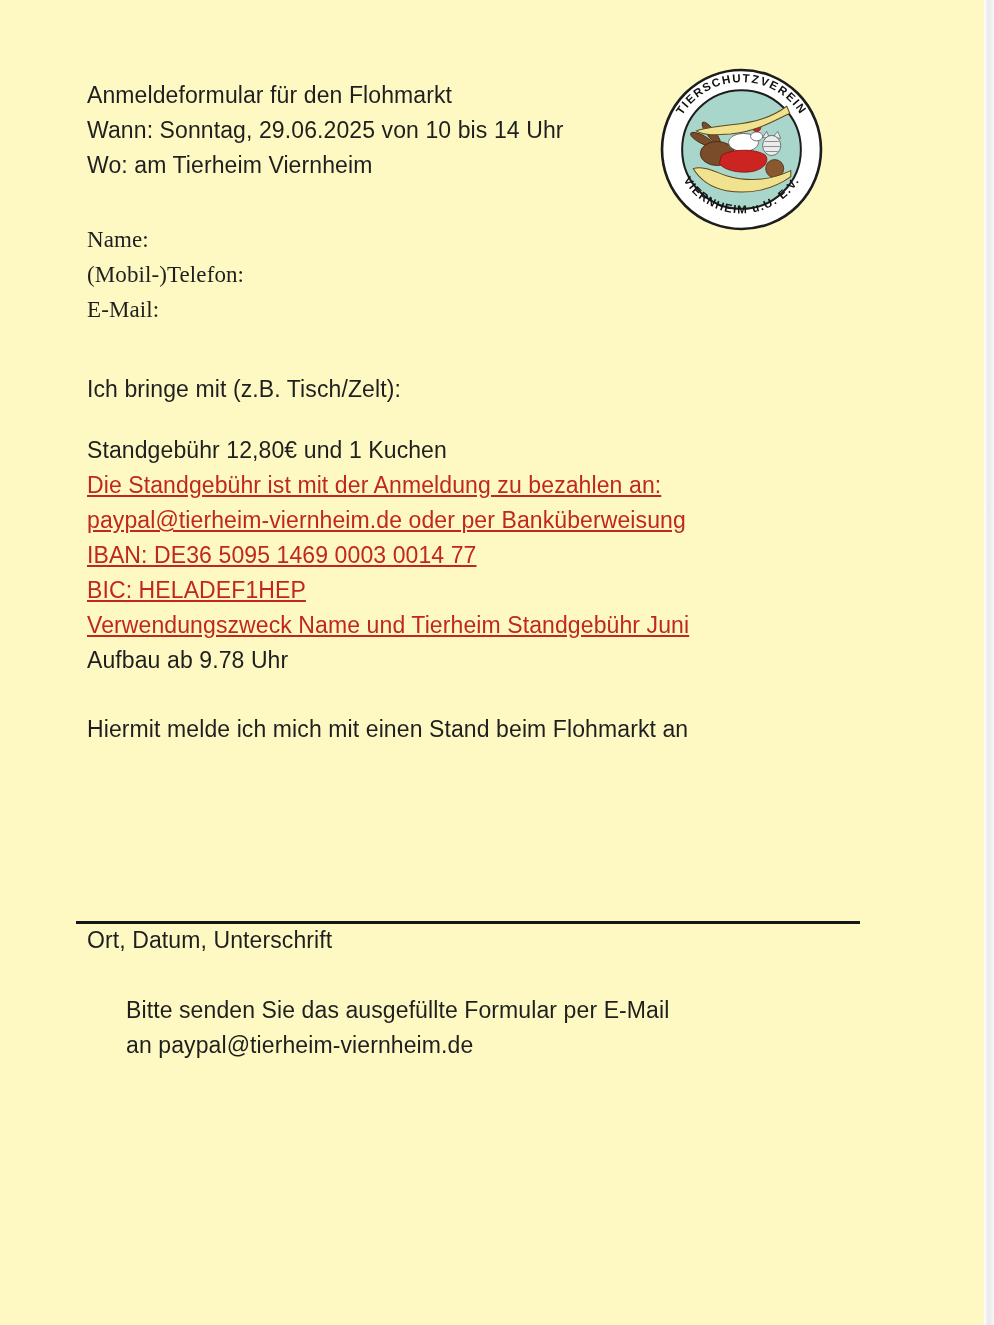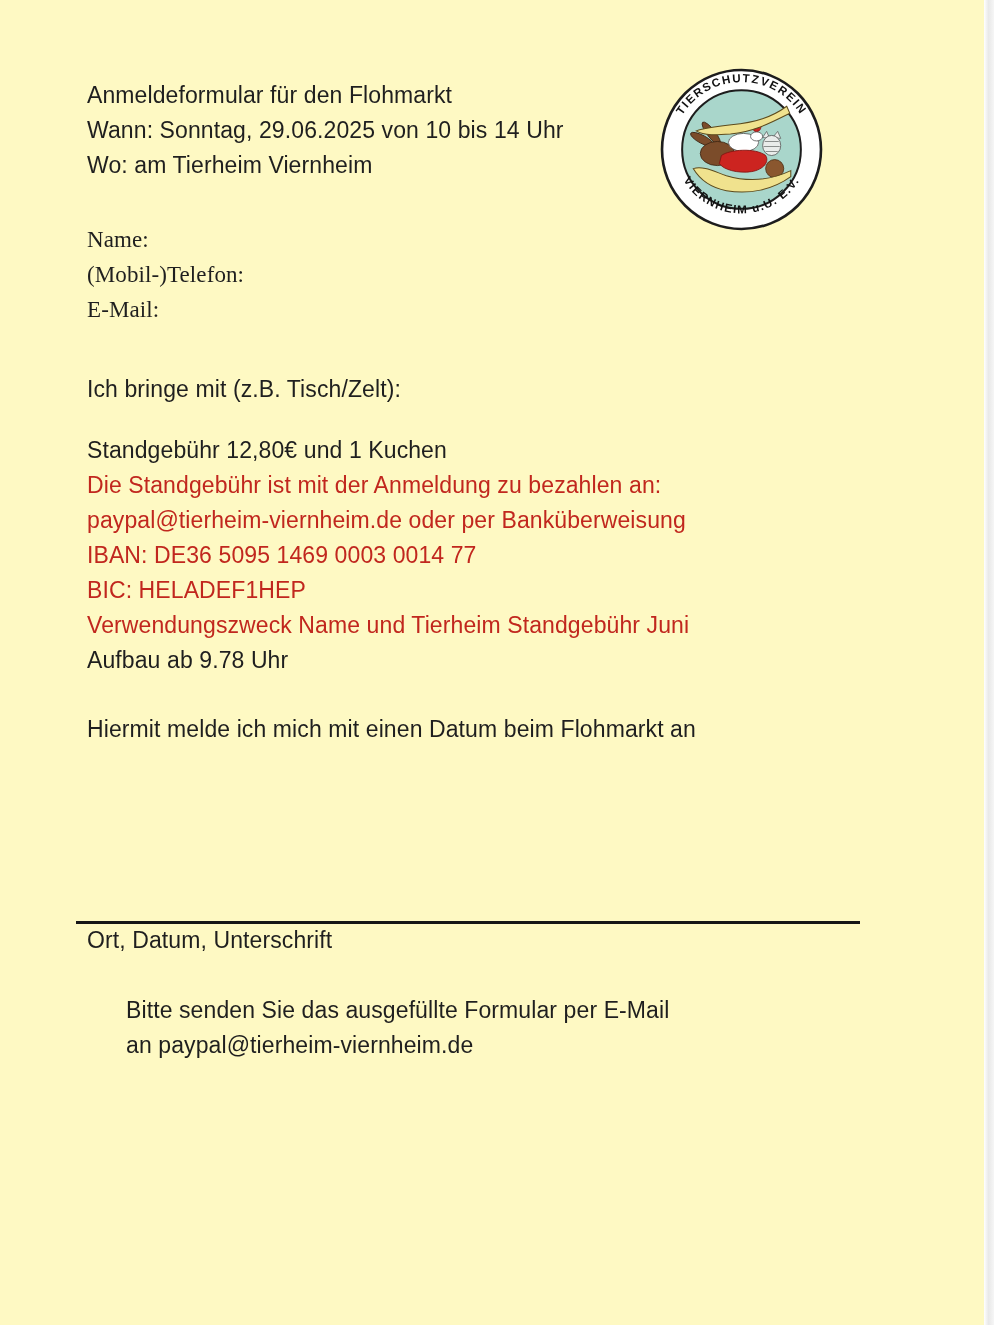--- a/index.html
+++ b/index.html
@@ -13,21 +13,21 @@
     color: #1f1f1f;
   }
   .block { position: absolute; left: 87px; }
   .line {
     font-size: 23px;
     line-height: 35px;
     height: 35px;
     white-space: pre;
     letter-spacing: 0.1px;
   }
-  .red { color: #c1271e; }
+  .red { color: #c1271e; text-decoration: underline; }
   .signature-rule {
     position: absolute;
     left: 76px;
     top: 921px;
     width: 784px;
     height: 3px;
     background: #161616;
   }
   .logo-wrap {
     position: absolute;
@@ -121,21 +121,21 @@
     <div class="line">Standgebühr 12,80€ und 1 Kuchen</div>
     <div class="line red">Die Standgebühr ist mit der Anmeldung zu bezahlen an:</div>
     <div class="line red">paypal@tierheim-viernheim.de oder per Banküberweisung</div>
     <div class="line red">IBAN: DE36 5095 1469 0003 0014 77</div>
     <div class="line red">BIC: HELADEF1HEP</div>
     <div class="line red">Verwendungszweck Name und Tierheim Standgebühr Juni</div>
     <div class="line">Aufbau ab 9.78 Uhr</div>
   </div>
 
   <div class="block" style="top: 712px;">
-    <div class="line">Hiermit melde ich mich mit einen Datum beim Flohmarkt an</div>
+    <div class="line">Hiermit melde ich mich mit einen Stand beim Flohmarkt an</div>
   </div>
 
   <div class="signature-rule"></div>
   <div class="block" style="top: 923px;">
     <div class="line">Ort, Datum, Unterschrift</div>
   </div>
 
   <div class="block" style="top: 993px; margin-left: 39px;">
     <div class="line">Bitte senden Sie das ausgefüllte Formular per E-Mail</div>
     <div class="line">an paypal@tierheim-viernheim.de</div>

